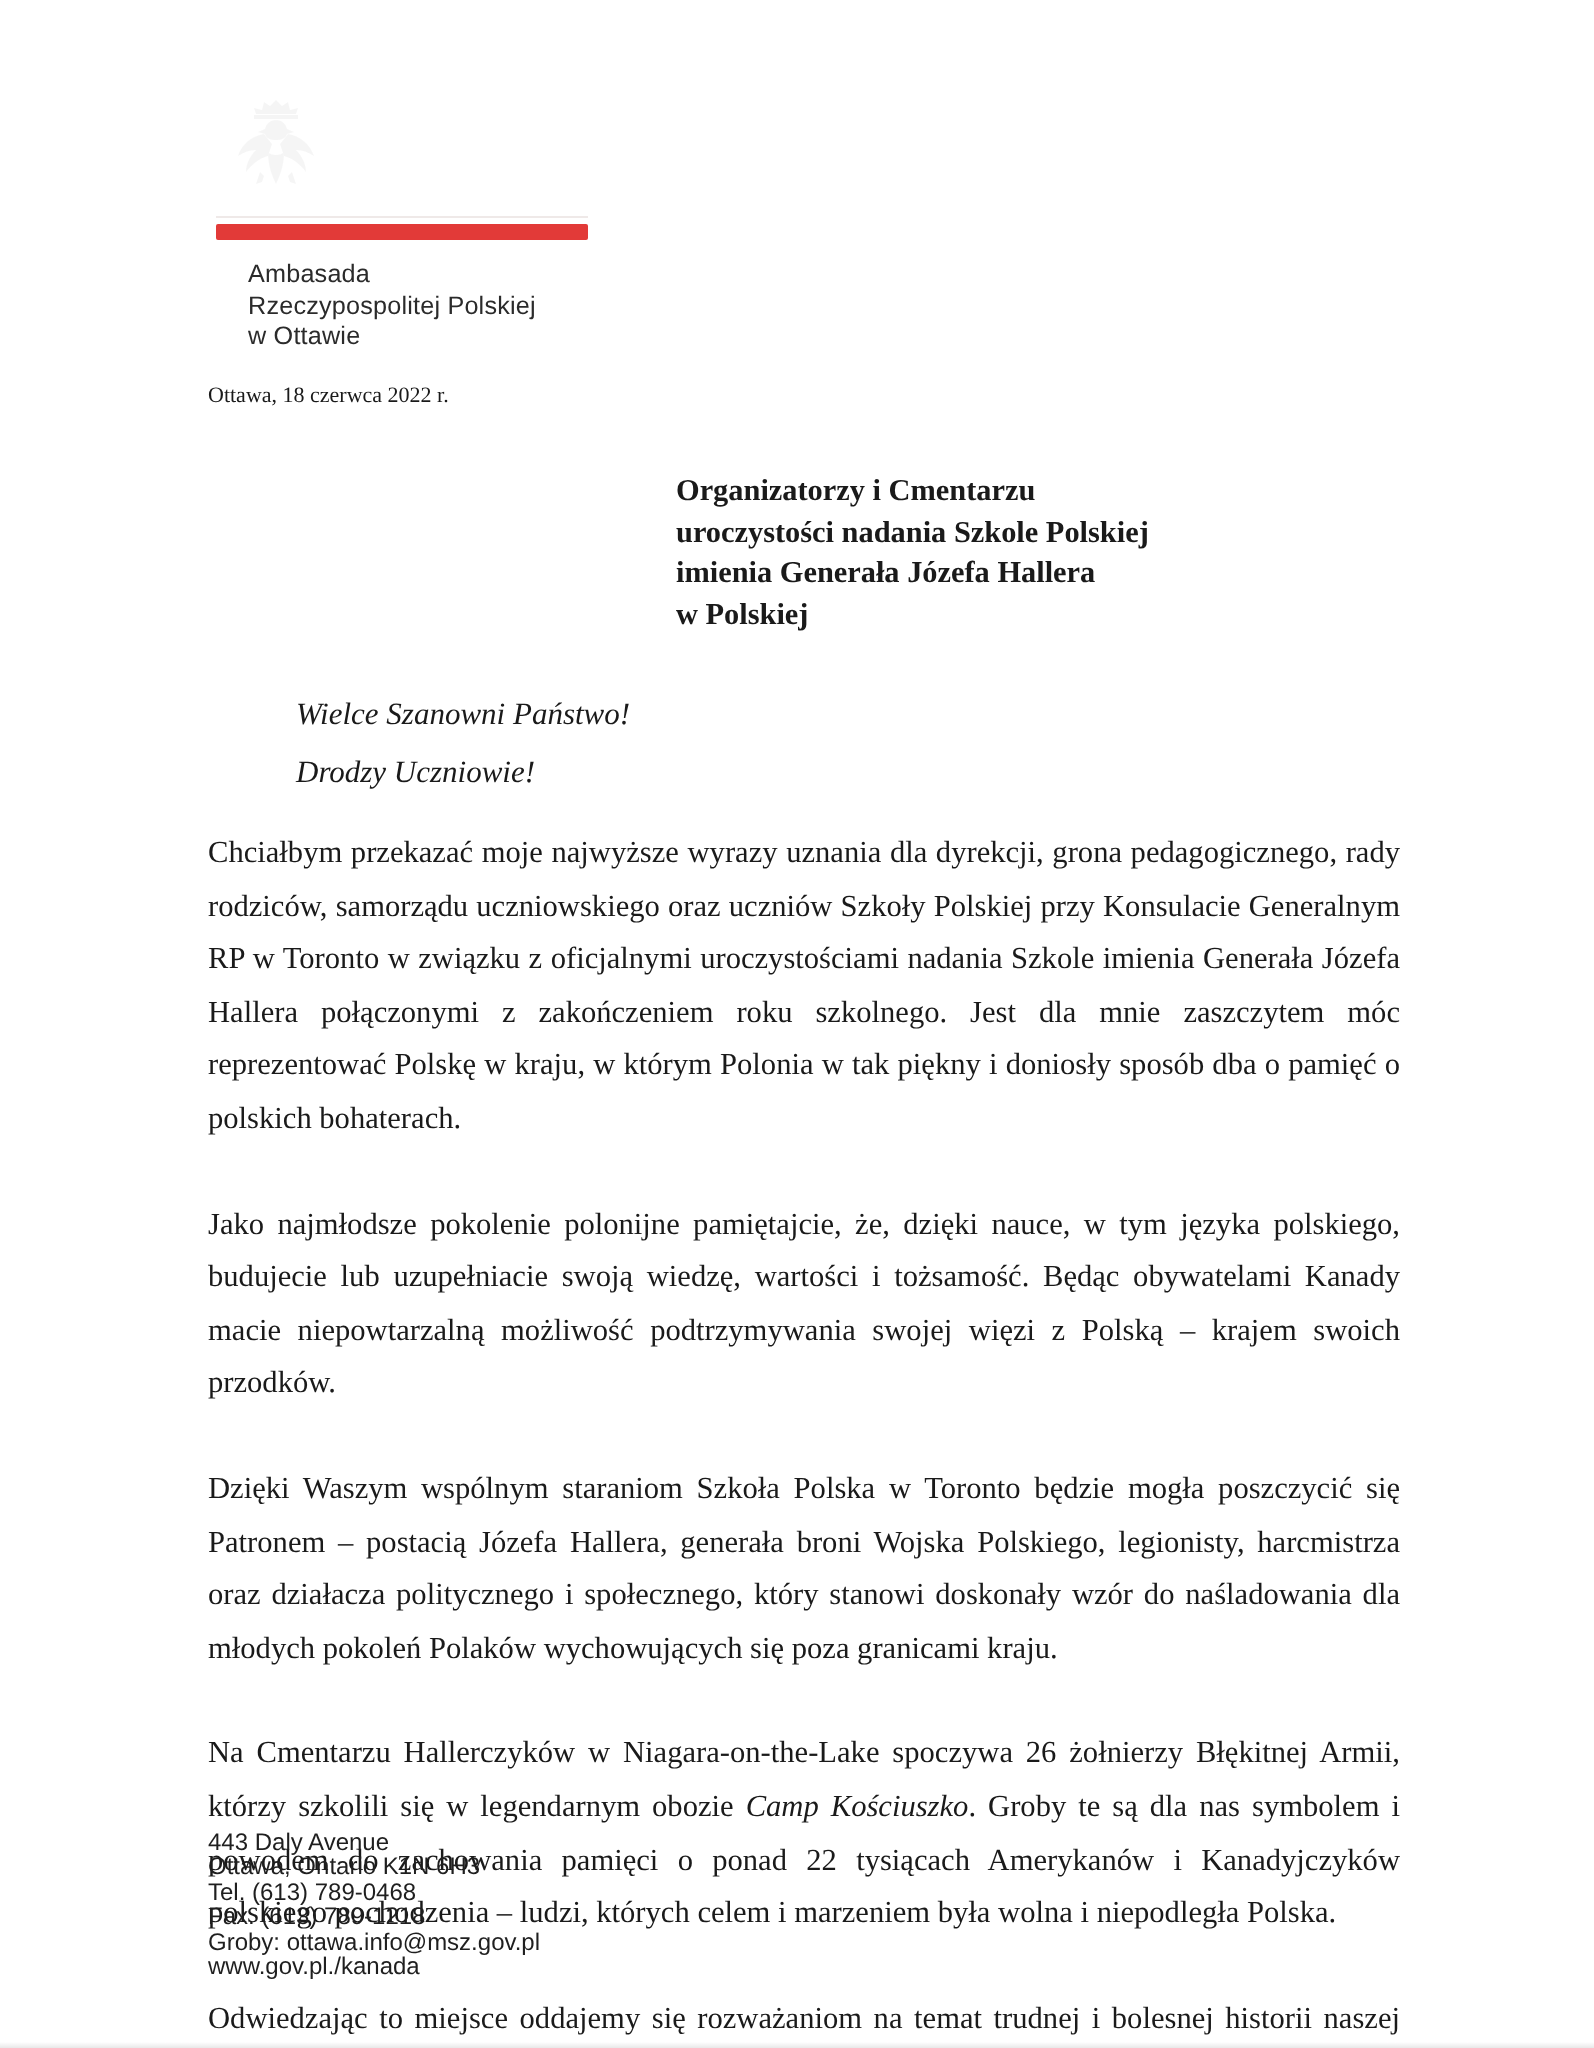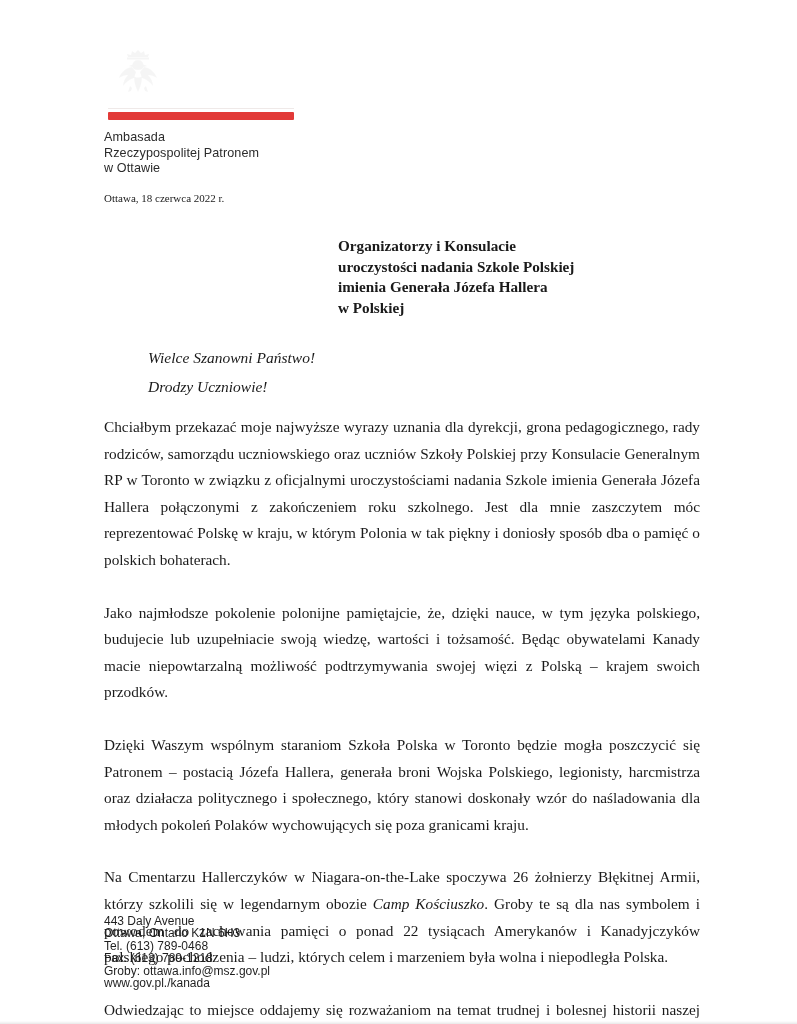--- a/index.html
+++ b/index.html
@@ -58,21 +58,21 @@
     margin-bottom: 3px;
   }
   .redbar {
     width: 186px;
     height: 8px;
     margin-left: 4px;
     border-radius: 1px;
   }
   .lh-text {
     margin-top: 10px;
-    margin-left: 0;
+    margin-left: 20px;
     font-family: "Liberation Sans", sans-serif;
     font-size: 12.6px;
     line-height: 15.5px;
     color: #2b2b2b;
     letter-spacing: 0.1px;
   }
   .lh-text div { white-space: nowrap; }
 
   
   .dateline {
@@ -163,29 +163,29 @@
           <path d="M30 38 L32 44 L29 43 L28 40 Z"></path>
         </g>
       </svg>
     </div>
 
     <div class="hairline" style="background: rgb(239, 233, 232);"></div>
     <div class="redbar" style="background:#E23A38;"></div>
 
     <div class="lh-text">
       <div>Ambasada</div>
-      <div>Rzeczypospolitej Patronem</div>
+      <div>Rzeczypospolitej Polskiej</div>
       <div>w Ottawie</div>
     </div>
   </div>
 
   <div class="dateline">Ottawa, 18 czerwca 2022 r.</div>
 
   <div class="addressee">
-    <div>Organizatorzy i Konsulacie</div>
+    <div>Organizatorzy i Cmentarzu</div>
     <div>uroczystości nadania Szkole Polskiej</div>
     <div>imienia Generała Józefa Hallera</div>
     <div>w Polskiej</div>
   </div>
 
   <div class="salutation">
     <div>Wielce Szanowni Państwo!</div>
     <div>Drodzy Uczniowie!</div>
   </div>
 

